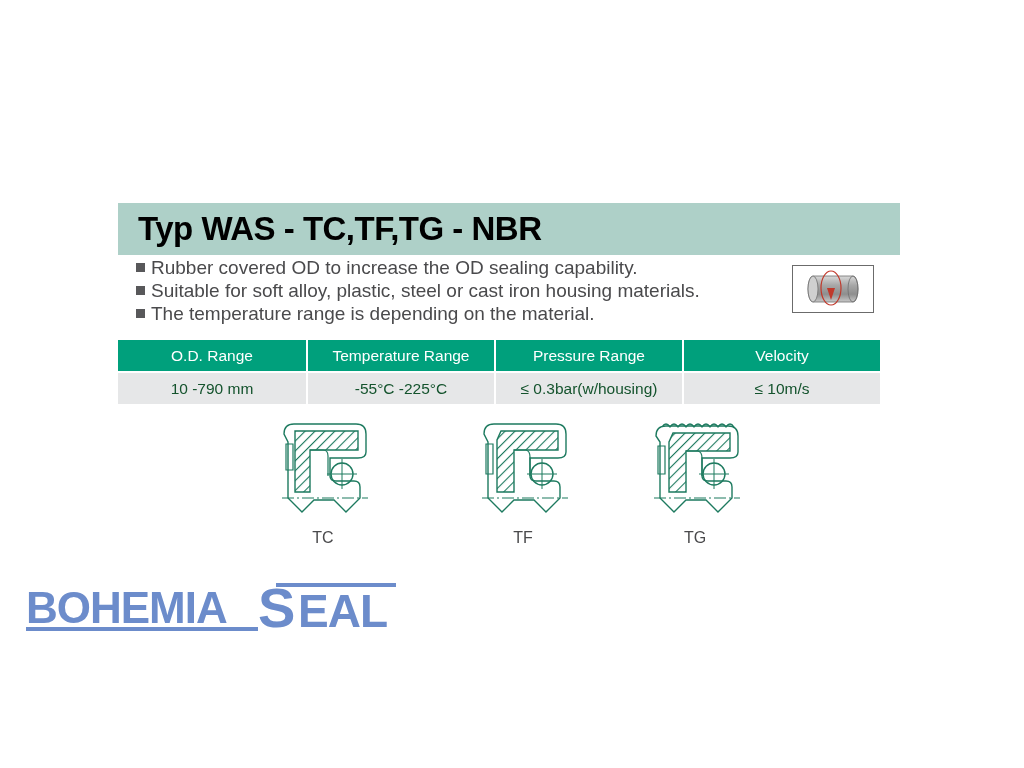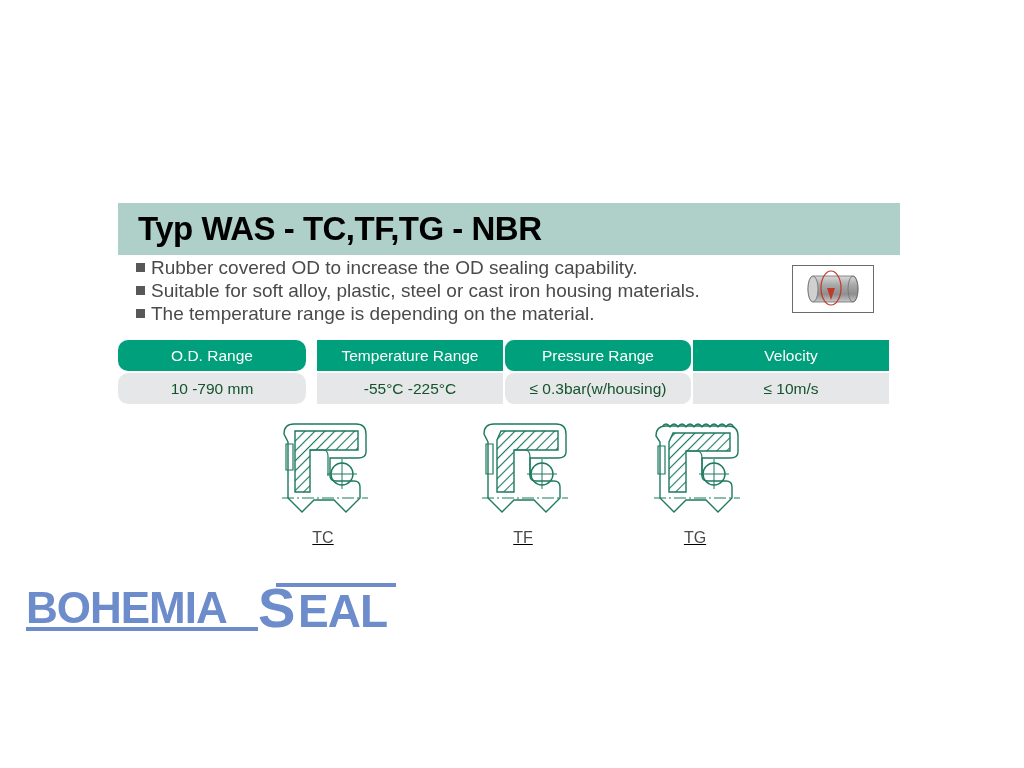--- a/index.html
+++ b/index.html
@@ -102,39 +102,38 @@
     color: #ffffff;
     margin-right: 2px;
   }
   .header-row .cell:last-child { margin-right: 0; }
   .data-row .cell {
     background: #e6e7e8;
     color: #14532d;
     margin-right: 2px;
   }
   .data-row .cell:last-child { margin-right: 0; }
-  .col-0 { flex: 0 0 188px; border-radius: 10px; }
-  .col-1 { flex: 0 0 186px; margin-left: 9px; }
-  .col-2 { flex: 0 0 186px; border-radius: 9px; }
+  .col-0 { flex: 0 0 188px; }
+  .col-1 { flex: 0 0 186px; }
+  .col-2 { flex: 0 0 186px; }
   .col-3 { flex: 0 0 196px; }
 
   
   #seal-gallery {
     position: absolute;
     left: 118px;
     top: 418px;
     width: 760px;
     height: 135px;
   }
   .seal-item {
     position: absolute;
     top: 0;
     width: 130px;
     text-align: center;
-    text-decoration: underline;
   }
   .seal-item .seal-caption {
     font-size: 16px;
     color: #4a4a4c;
     margin-top: 2px;
   }
   #seal-tc { left: 140px; }
   #seal-tf { left: 340px; }
   #seal-tg { left: 512px; }
 

